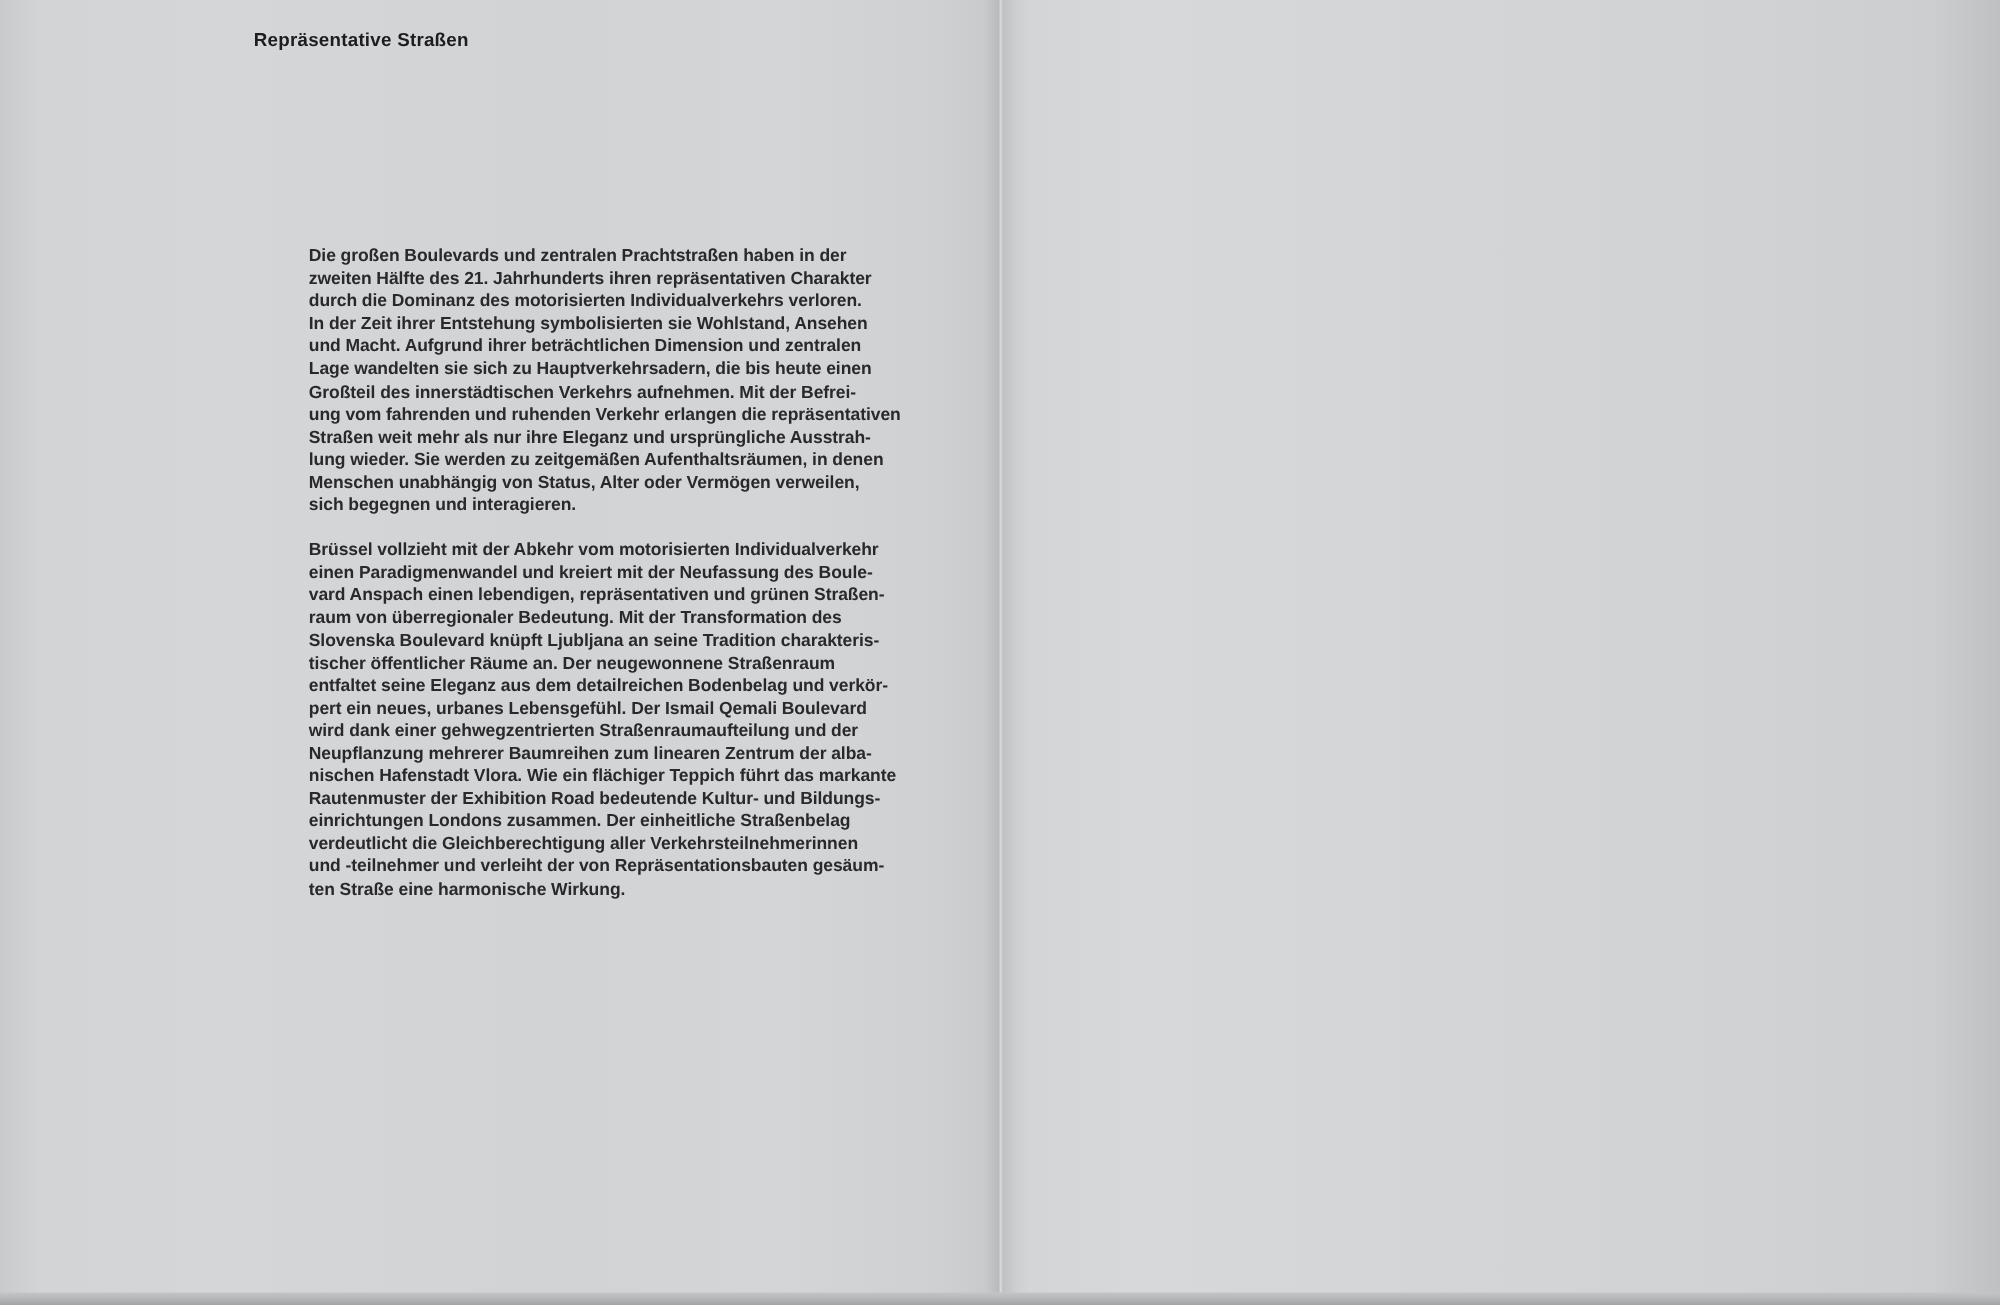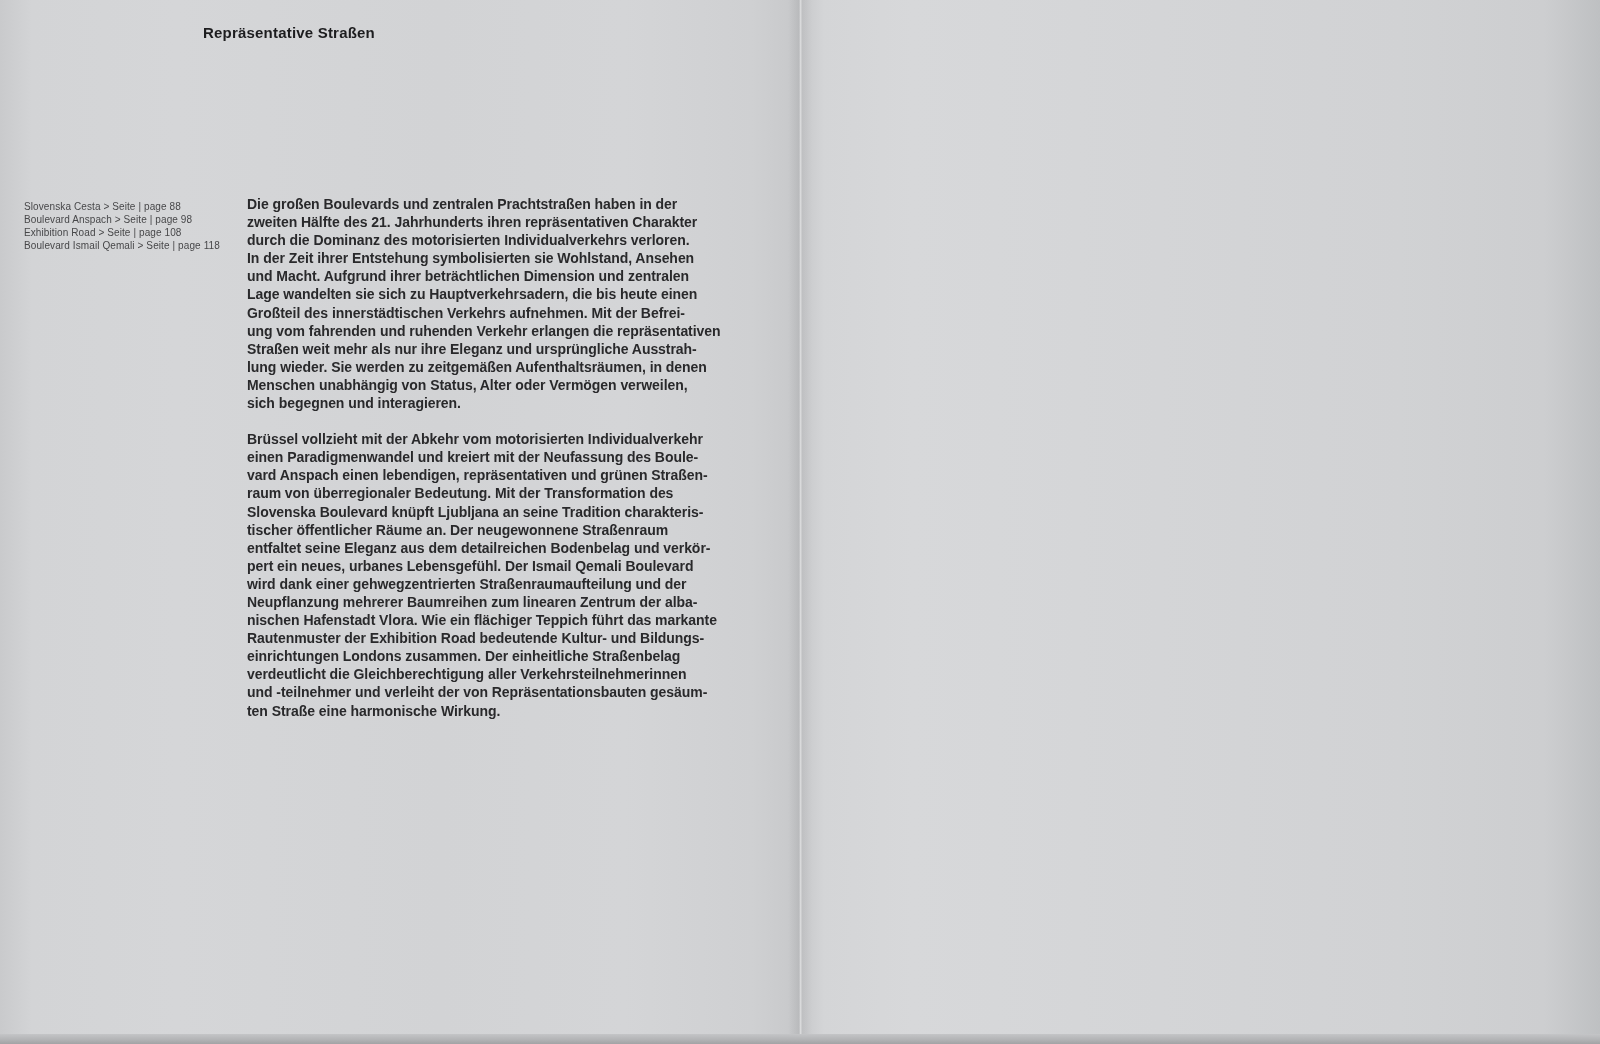--- a/index.html
+++ b/index.html
@@ -91,26 +91,20 @@
   }
 </style>
 </head>
 <body>
 
 <div class="spread">
 
   <div class="page left">
     <div class="page-title title-de">Repräsentative Straßen</div>
 
-    <ul class="ref-list">
-      <li>Slovenska Cesta &gt; Seite | page 88</li>
-      <li>Boulevard Anspach &gt; Seite | page 98</li>
-      <li>Exhibition Road &gt; Seite | page 108</li>
-      <li>Boulevard Ismail Qemali &gt; Seite | page 118</li>
-    </ul>
 
     <div class="body-block de">
       <p class="para">Die großen Boulevards und zentralen Prachtstraßen haben in der
 zweiten Hälfte des 21. Jahrhunderts ihren repräsentativen Charakter
 durch die Dominanz des motorisierten Individualverkehrs verloren.
 In der Zeit ihrer Entstehung symbolisierten sie Wohlstand, Ansehen
 und Macht. Aufgrund ihrer beträchtlichen Dimension und zentralen
 Lage wandelten sie sich zu Hauptverkehrsadern, die bis heute einen
 Großteil des innerstädtischen Verkehrs aufnehmen. Mit der Befrei-
 ung vom fahrenden und ruhenden Verkehr erlangen die repräsentativen

